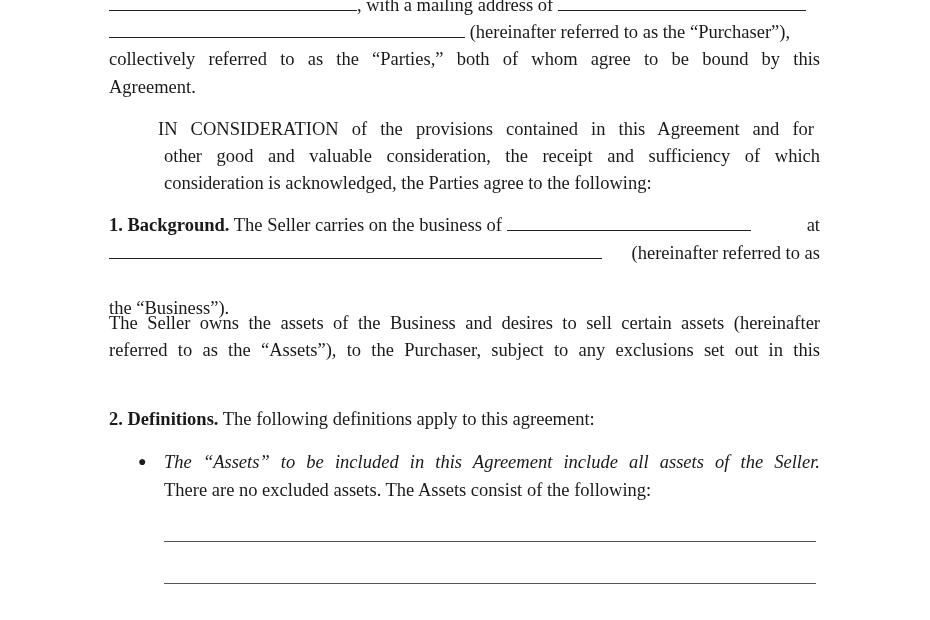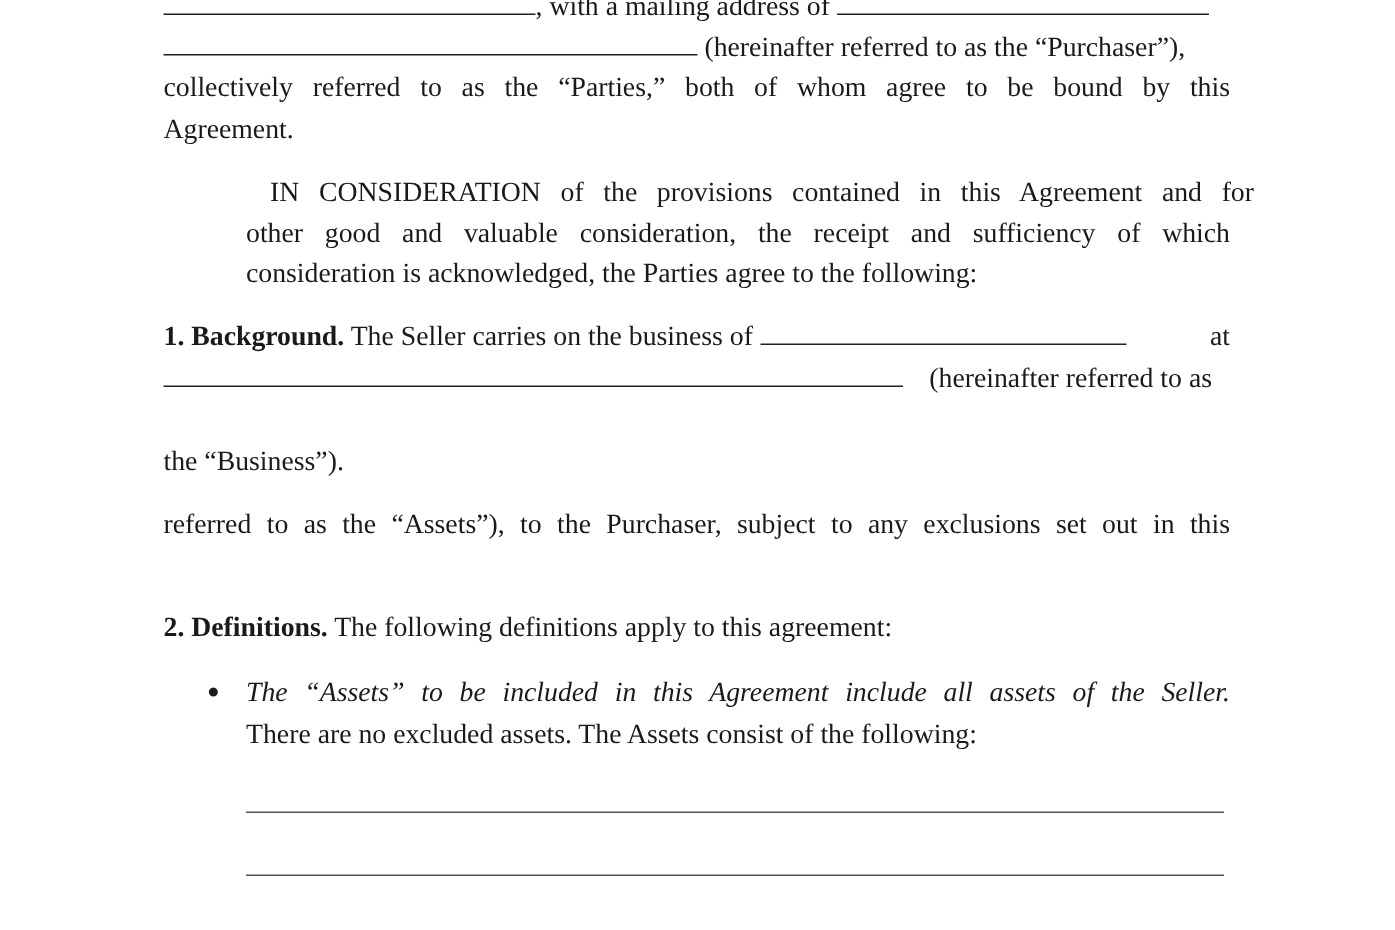--- a/index.html
+++ b/index.html
@@ -24,38 +24,39 @@
   </div>
 
   <div class="line" style="left:109px; top:21px; width:710px;">
     <span class="blank" style="width:356px;"></span>
     <span>(hereinafter referred to as the “Purchaser”),</span>
   </div>
 
   <div class="line just" style="left:109px; top:48px; width:711px;">collectively referred to as the “Parties,” both of whom agree to be bound by this</div>
   <div class="line" style="left:109px; top:76px;">Agreement.</div>
 
-  <div class="line just" style="left:180px; top:118px; width:656px;">IN CONSIDERATION of the provisions contained in this Agreement and for</div>
+  <div class="line just" style="left:158px; top:118px; width:656px;">IN CONSIDERATION of the provisions contained in this Agreement and for</div>
   <div class="line just" style="left:164px; top:145px; width:656px;">other good and valuable consideration, the receipt and sufficiency of which</div>
   <div class="line" style="left:164px; top:172px;">consideration is acknowledged, the Parties agree to the following:</div>
 
   <div class="line" style="left:109px; top:214px; width:711px;">
     <b>1. Background.</b>
     <span>The Seller carries on the business of</span>
     <span class="blank" style="width:244px;"></span>
     <span style="position:absolute; right:0;">at</span>
   </div>
 
   <div class="line" style="left:109px; top:242px; width:711px;">
     <span class="blank" style="width:493px;"></span>
-    <span style="position:absolute; right:12px;margin-left:12px;">(hereinafter referred to as</span>
+    <span style="position:absolute; right:0;margin-left:12px;">(hereinafter referred to as</span>
   </div>
 
   <div class="line" style="left:109px; top:269px;margin-top:28px;">the “Business”).</div>
 
+  <div class="line just" style="left:109px; top:312px; width:711px;">The Seller owns the assets of the Business and desires to sell certain assets (hereinafter</div>
   <div class="line just" style="left:109px; top:339px; width:711px;">referred to as the “Assets”), to the Purchaser, subject to any exclusions set out in this</div>
 
   <div class="line" style="left:109px; top:408px;">
     <b>2. Definitions.</b>
     <span>The following definitions apply to this agreement:</span>
   </div>
 
   <div class="bullet" style="left:138px; top:454px;">●</div>
   <div class="line just" style="left:164px; top:451px; width:656px;font-style:italic;">The “Assets” to be included in this Agreement include all assets of the Seller.</div>
   <div class="line" style="left:164px; top:479px;">There are no excluded assets. The Assets consist of the following:</div>

